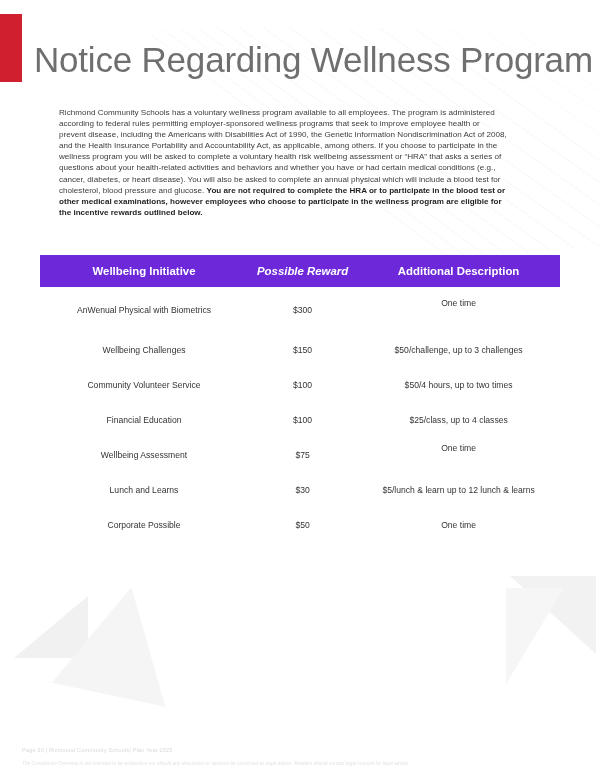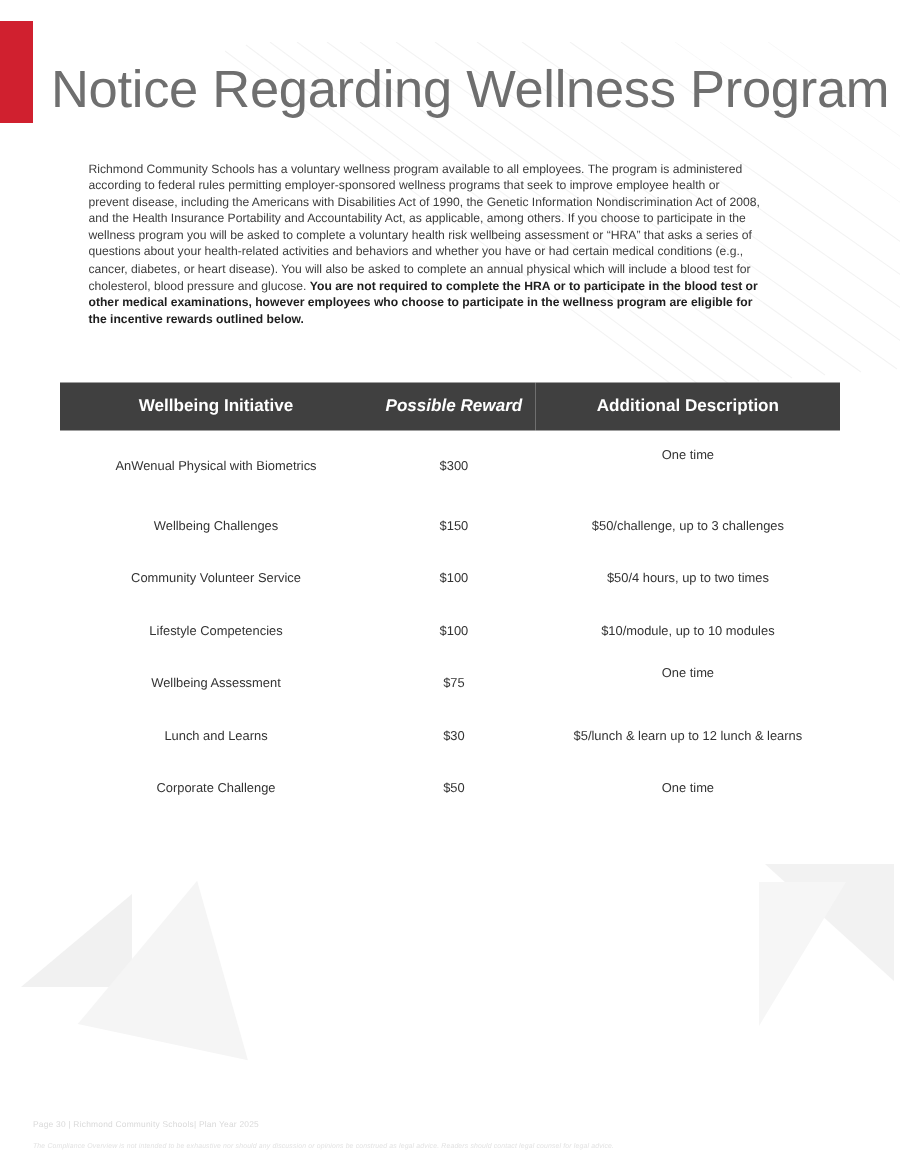--- a/index.html
+++ b/index.html
@@ -109,21 +109,21 @@
     position: relative;
     z-index: 2;
     margin: 37px 40px 0 40px;
   }
   table.reward-table {
     width: 100%;
     border-collapse: collapse;
     table-layout: fixed;
   }
   table.reward-table thead th {
-    background: #404040;
+    background: #6d28d9;
     color: #ffffff;
     font-size: 11.4px;
     font-weight: bold;
     height: 32px;
     vertical-align: middle;
     border: none;
   }
   th.col-init   { width: 40%; }
   th.col-reward { width: 21%; font-style: italic; }
   th.col-desc   { width: 39%; }
@@ -220,36 +220,36 @@
         <td class="cell-init">Wellbeing Challenges</td>
         <td class="cell-reward">$150</td>
         <td class="cell-desc">$50/challenge, up to 3 challenges</td>
       </tr>
       <tr>
         <td class="cell-init">Community Volunteer Service</td>
         <td class="cell-reward">$100</td>
         <td class="cell-desc">$50/4 hours, up to two times</td>
       </tr>
       <tr>
-        <td class="cell-init">Lifestyle Competencies</td>
+        <td class="cell-init">Financial Education</td>
         <td class="cell-reward">$100</td>
-        <td class="cell-desc">$10/module, up to 10 modules</td>
+        <td class="cell-desc">$25/class, up to 4 classes</td>
       </tr>
       <tr>
         <td class="cell-init">Wellbeing Assessment</td>
         <td class="cell-reward">$75</td>
         <td class="cell-desc"><span class="lift">One time</span></td>
       </tr>
       <tr>
         <td class="cell-init">Lunch and Learns</td>
         <td class="cell-reward">$30</td>
         <td class="cell-desc">$5/lunch &amp; learn up to 12 lunch &amp; learns</td>
       </tr>
       <tr>
-        <td class="cell-init">Corporate Challenge</td>
+        <td class="cell-init">Corporate Possible</td>
         <td class="cell-reward">$50</td>
         <td class="cell-desc">One time</td>
       </tr>
     </tbody>
   </table>
 </div>
 
 <div class="footer">
   <div class="footer-page">Page 30  |  Richmond Community Schools|  Plan Year 2025</div>
   <div class="footer-disclaimer">The Compliance Overview is not intended to be exhaustive nor should any discussion or opinions be construed as legal advice. Readers should contact legal counsel for legal advice.</div>

